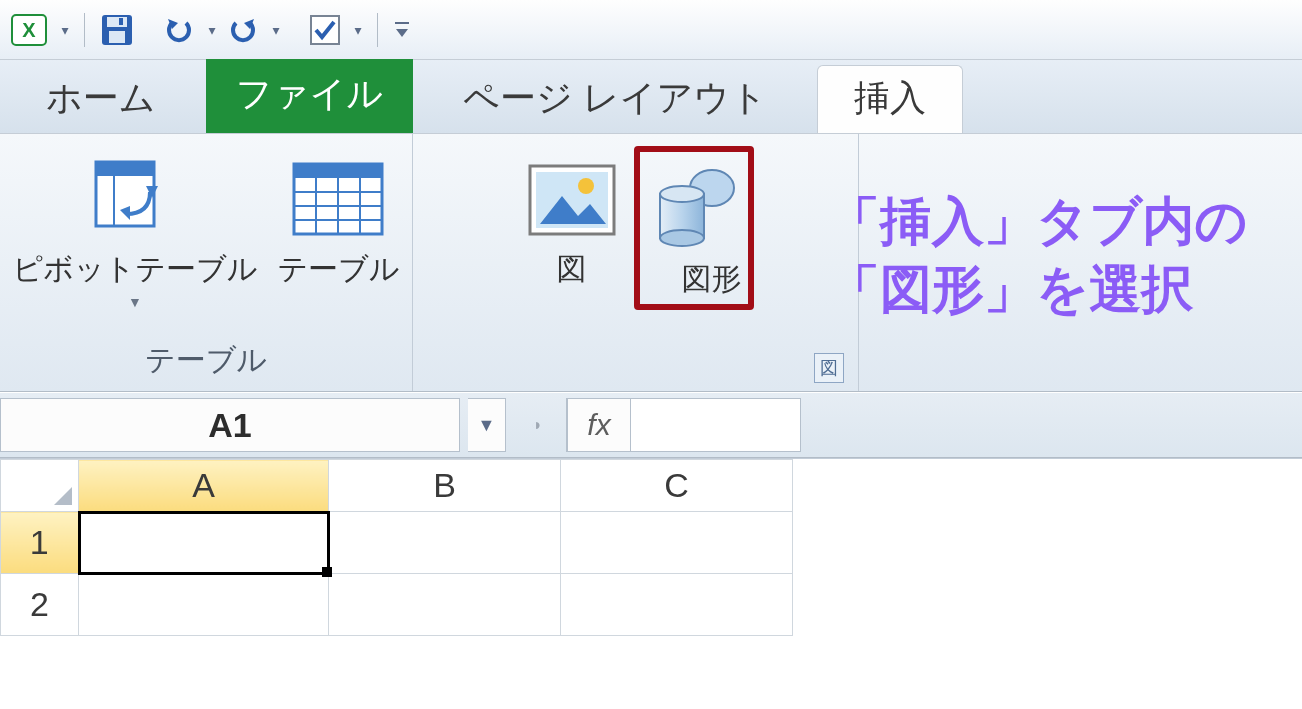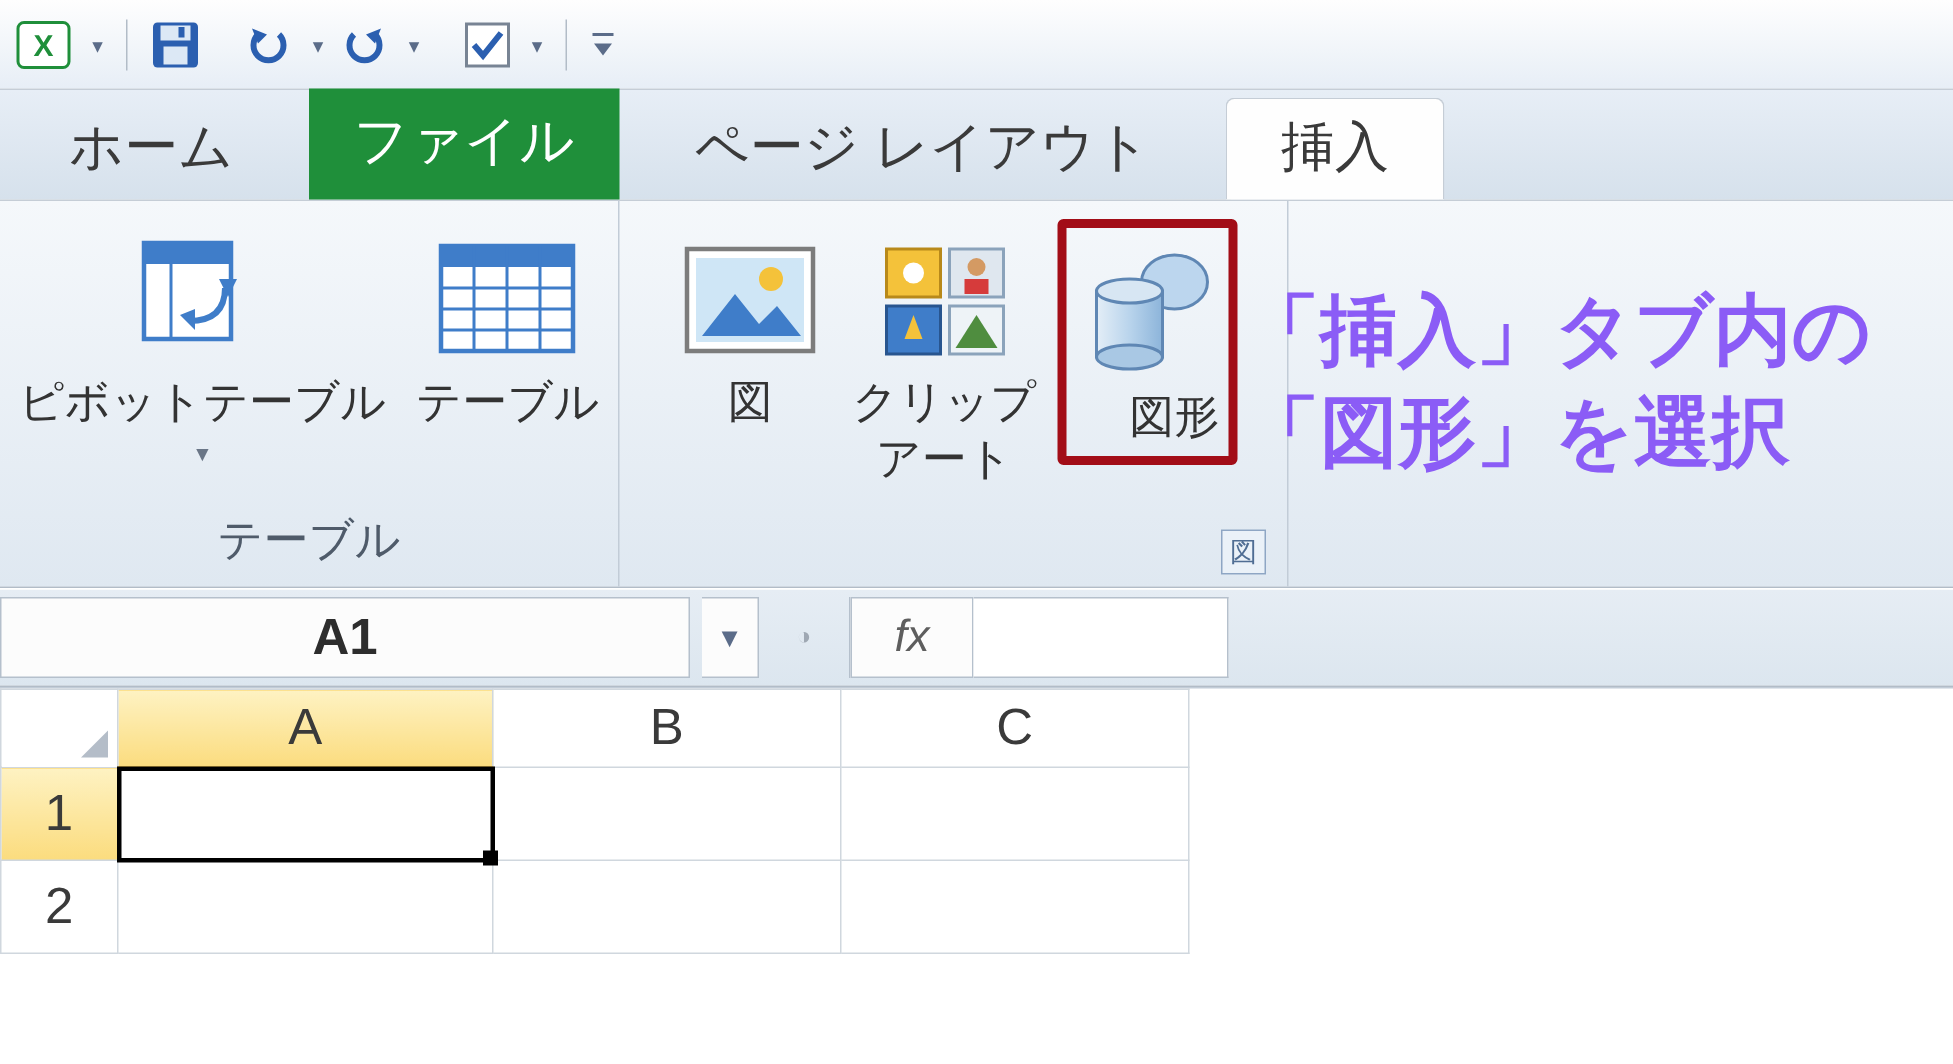--- a/index.html
+++ b/index.html
@@ -30,21 +30,21 @@
     .big-btn .ic { height:100px; display:flex; align-items:center; justify-content:center; }
     .big-btn .lbl { font-size:30px; color:#333; text-align:center; line-height:1.25; white-space:pre; }
     .dd-tri { margin-top:6px; color:#6a7687; font-size:14px; }
     .red-box { border:6px solid #a20d17; padding:8px 6px 6px;align-items:flex-end; }
 
     
     .name-formula { display:flex; align-items:center; height:66px; background:linear-gradient(#e6edf4,#dce6ef); border-top:1px solid #fff; border-bottom:1px solid #b2bcc7; padding:4px 12px 4px 0; }
     .name-box { width:460px; height:54px; background:#fcfcfc; border:1px solid #b5c0cc; display:flex; align-items:center; justify-content:center; font-size:34px; color:#2d2d2d; margin-right:8px;font-weight:bold; }
     .name-dd { width:38px; height:54px; border:1px solid #b5c0cc; border-left:none; display:flex; align-items:center; justify-content:center; cursor:pointer; color:#5b6c89; font-size:18px; background:#fcfcfc; }
     .fx-grip { width:40px; height:54px; display:flex; align-items:center; justify-content:center; color:#9fa8b3; margin:0 10px; }
-    .fx-label { width:82px; font-size:30px; font-style:italic; color:#5e5e5e; display:flex; align-items:center; justify-content:center; height:54px; border:1px solid #b5c0cc; background:#fcfcfc; }
+    .fx-label { width:64px; font-size:30px; font-style:italic; color:#5e5e5e; display:flex; align-items:center; justify-content:center; height:54px; border:1px solid #b5c0cc; background:#fcfcfc; }
     .f-input-sep { width:1px; height:54px; background:#b5c0cc; }
     .formula-input { flex:0 0 170px; height:54px; border:1px solid #b5c0cc; border-left:none; background:#fff; }
 
     
     .sheet { border-top:1px solid #c2ccd7; }
     .sheet table { border-collapse:collapse; }
     .sheet th, .sheet td { border:1px solid #d0d7de; font-size:34px; font-weight:normal; color:#3a3a3a; background:#fff; }
     .corner { width:78px; height:52px; background:#eef2f6; position:relative; }
     .corner::after { content:""; position:absolute; right:6px; bottom:6px; width:0; height:0; border-left:18px solid transparent; border-bottom:18px solid #b4bdc8; }
     .colh { height:52px; text-align:center; background:#eef2f6; }
@@ -165,37 +165,20 @@
         <div class="ic">
           <svg width="96" height="84" viewBox="0 0 96 84">
               <rect x="6" y="8" width="84" height="68" fill="#fff" stroke="#7c7c7c" stroke-width="3"></rect>
               <rect x="12" y="14" width="72" height="56" fill="#cfe6f6"></rect>
               <circle cx="62" cy="28" r="8" fill="#f4c23a"></circle>
               <polygon points="16,66 38,38 54,58 66,46 82,66" fill="#3f7dc9"></polygon>
             </svg>
         </div>
         <div class="lbl">図</div>
       </div>
-      <div class="big-btn">
-        <div class="ic">
-          <svg width="90" height="84" viewBox="0 0 90 84">
-              <rect x="6" y="8" width="36" height="32" fill="#f4c23a" stroke="#b8891a" stroke-width="2"></rect>
-              <circle cx="24" cy="24" r="7" fill="#fff"></circle>
-              <rect x="48" y="8" width="36" height="32" fill="#dfe7ef" stroke="#8ba3bb" stroke-width="2"></rect>
-              <circle cx="66" cy="20" r="6" fill="#d49a63"></circle>
-              <rect x="58" y="28" width="16" height="10" fill="#d63b3b"></rect>
-              <rect x="6" y="46" width="36" height="32" fill="#3f7dc9" stroke="#28558f" stroke-width="2"></rect>
-              <polygon points="24,52 30,68 18,68" fill="#f4c23a"></polygon>
-              <rect x="48" y="46" width="36" height="32" fill="#eef3f7" stroke="#8ba3bb" stroke-width="2"></rect>
-              <polygon points="52,74 66,52 80,74" fill="#4f8d3f"></polygon>
-            </svg>
-        </div>
-        <div class="lbl">クリップ
-アート</div>
-      </div>
       <div class="big-btn red-box">
         <div class="ic">
           <svg width="96" height="84" viewBox="0 0 96 84">
             <defs>
                 <linearGradient id="cyl" x1="0" y1="0" x2="1" y2="0">
                   <stop offset="0" stop-color="#e4eef7"></stop>
                   <stop offset="0.5" stop-color="#b9d4ec"></stop>
                   <stop offset="1" stop-color="#8cb4da"></stop>
                 </linearGradient>
               </defs>

